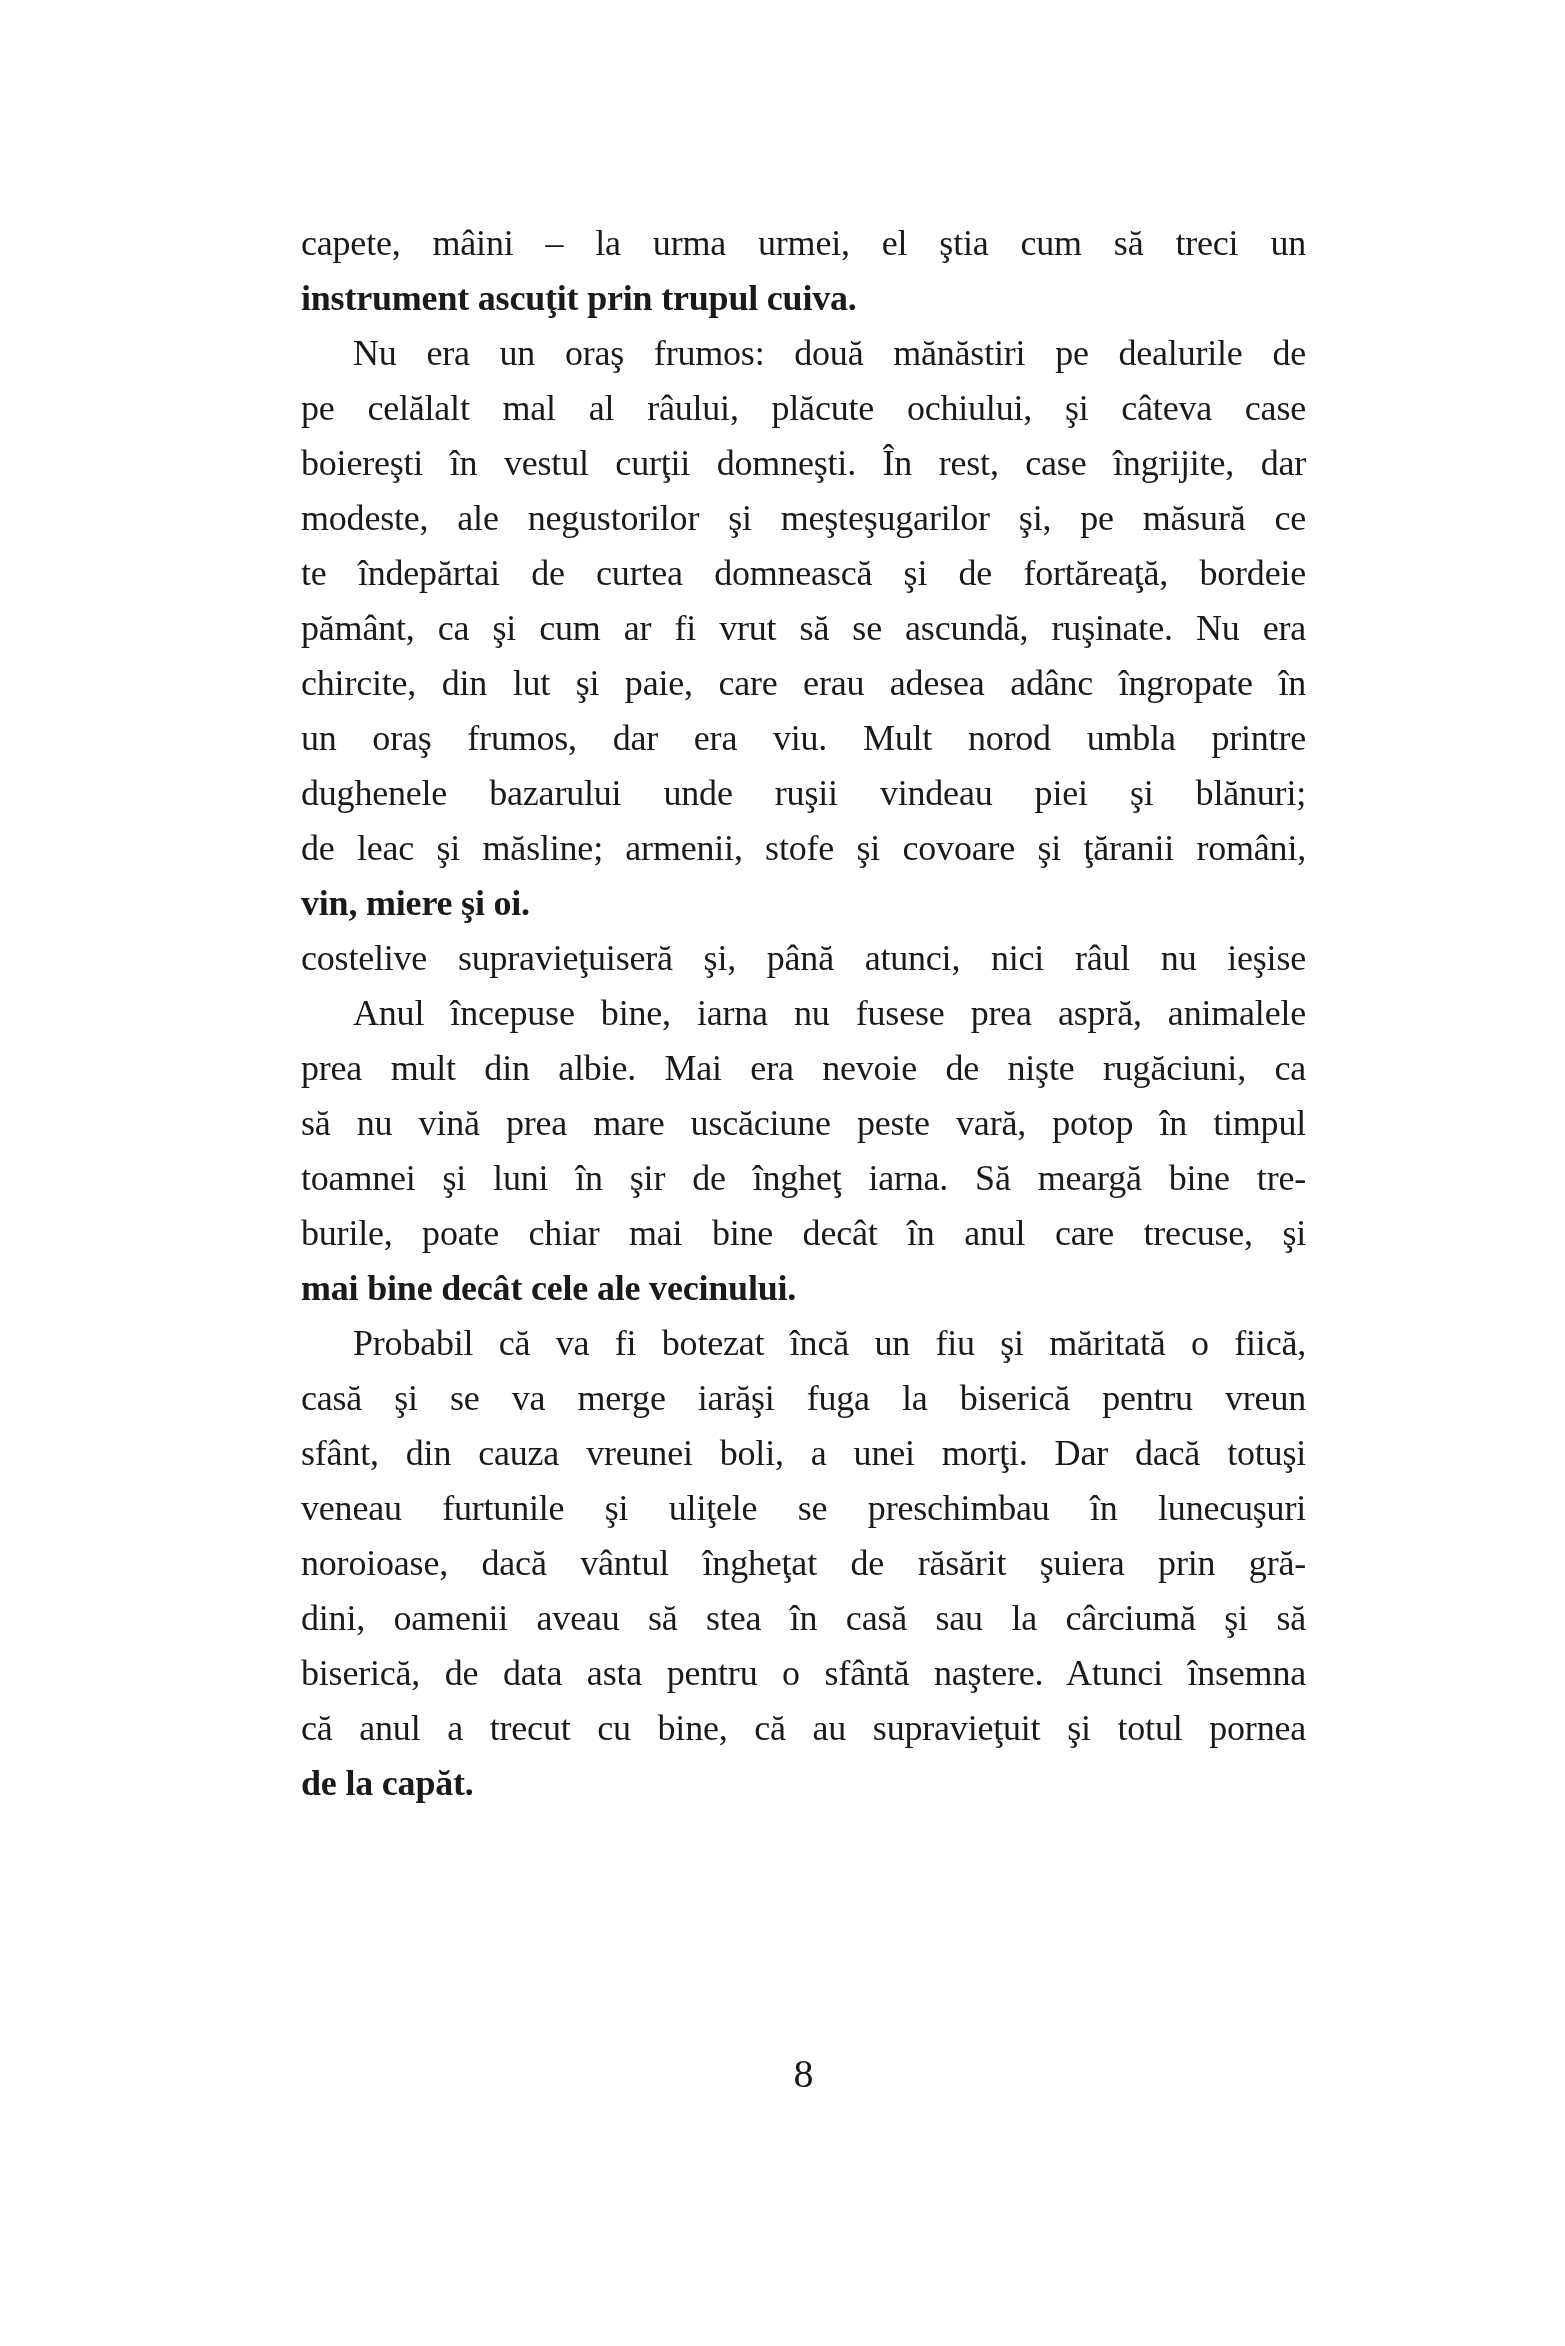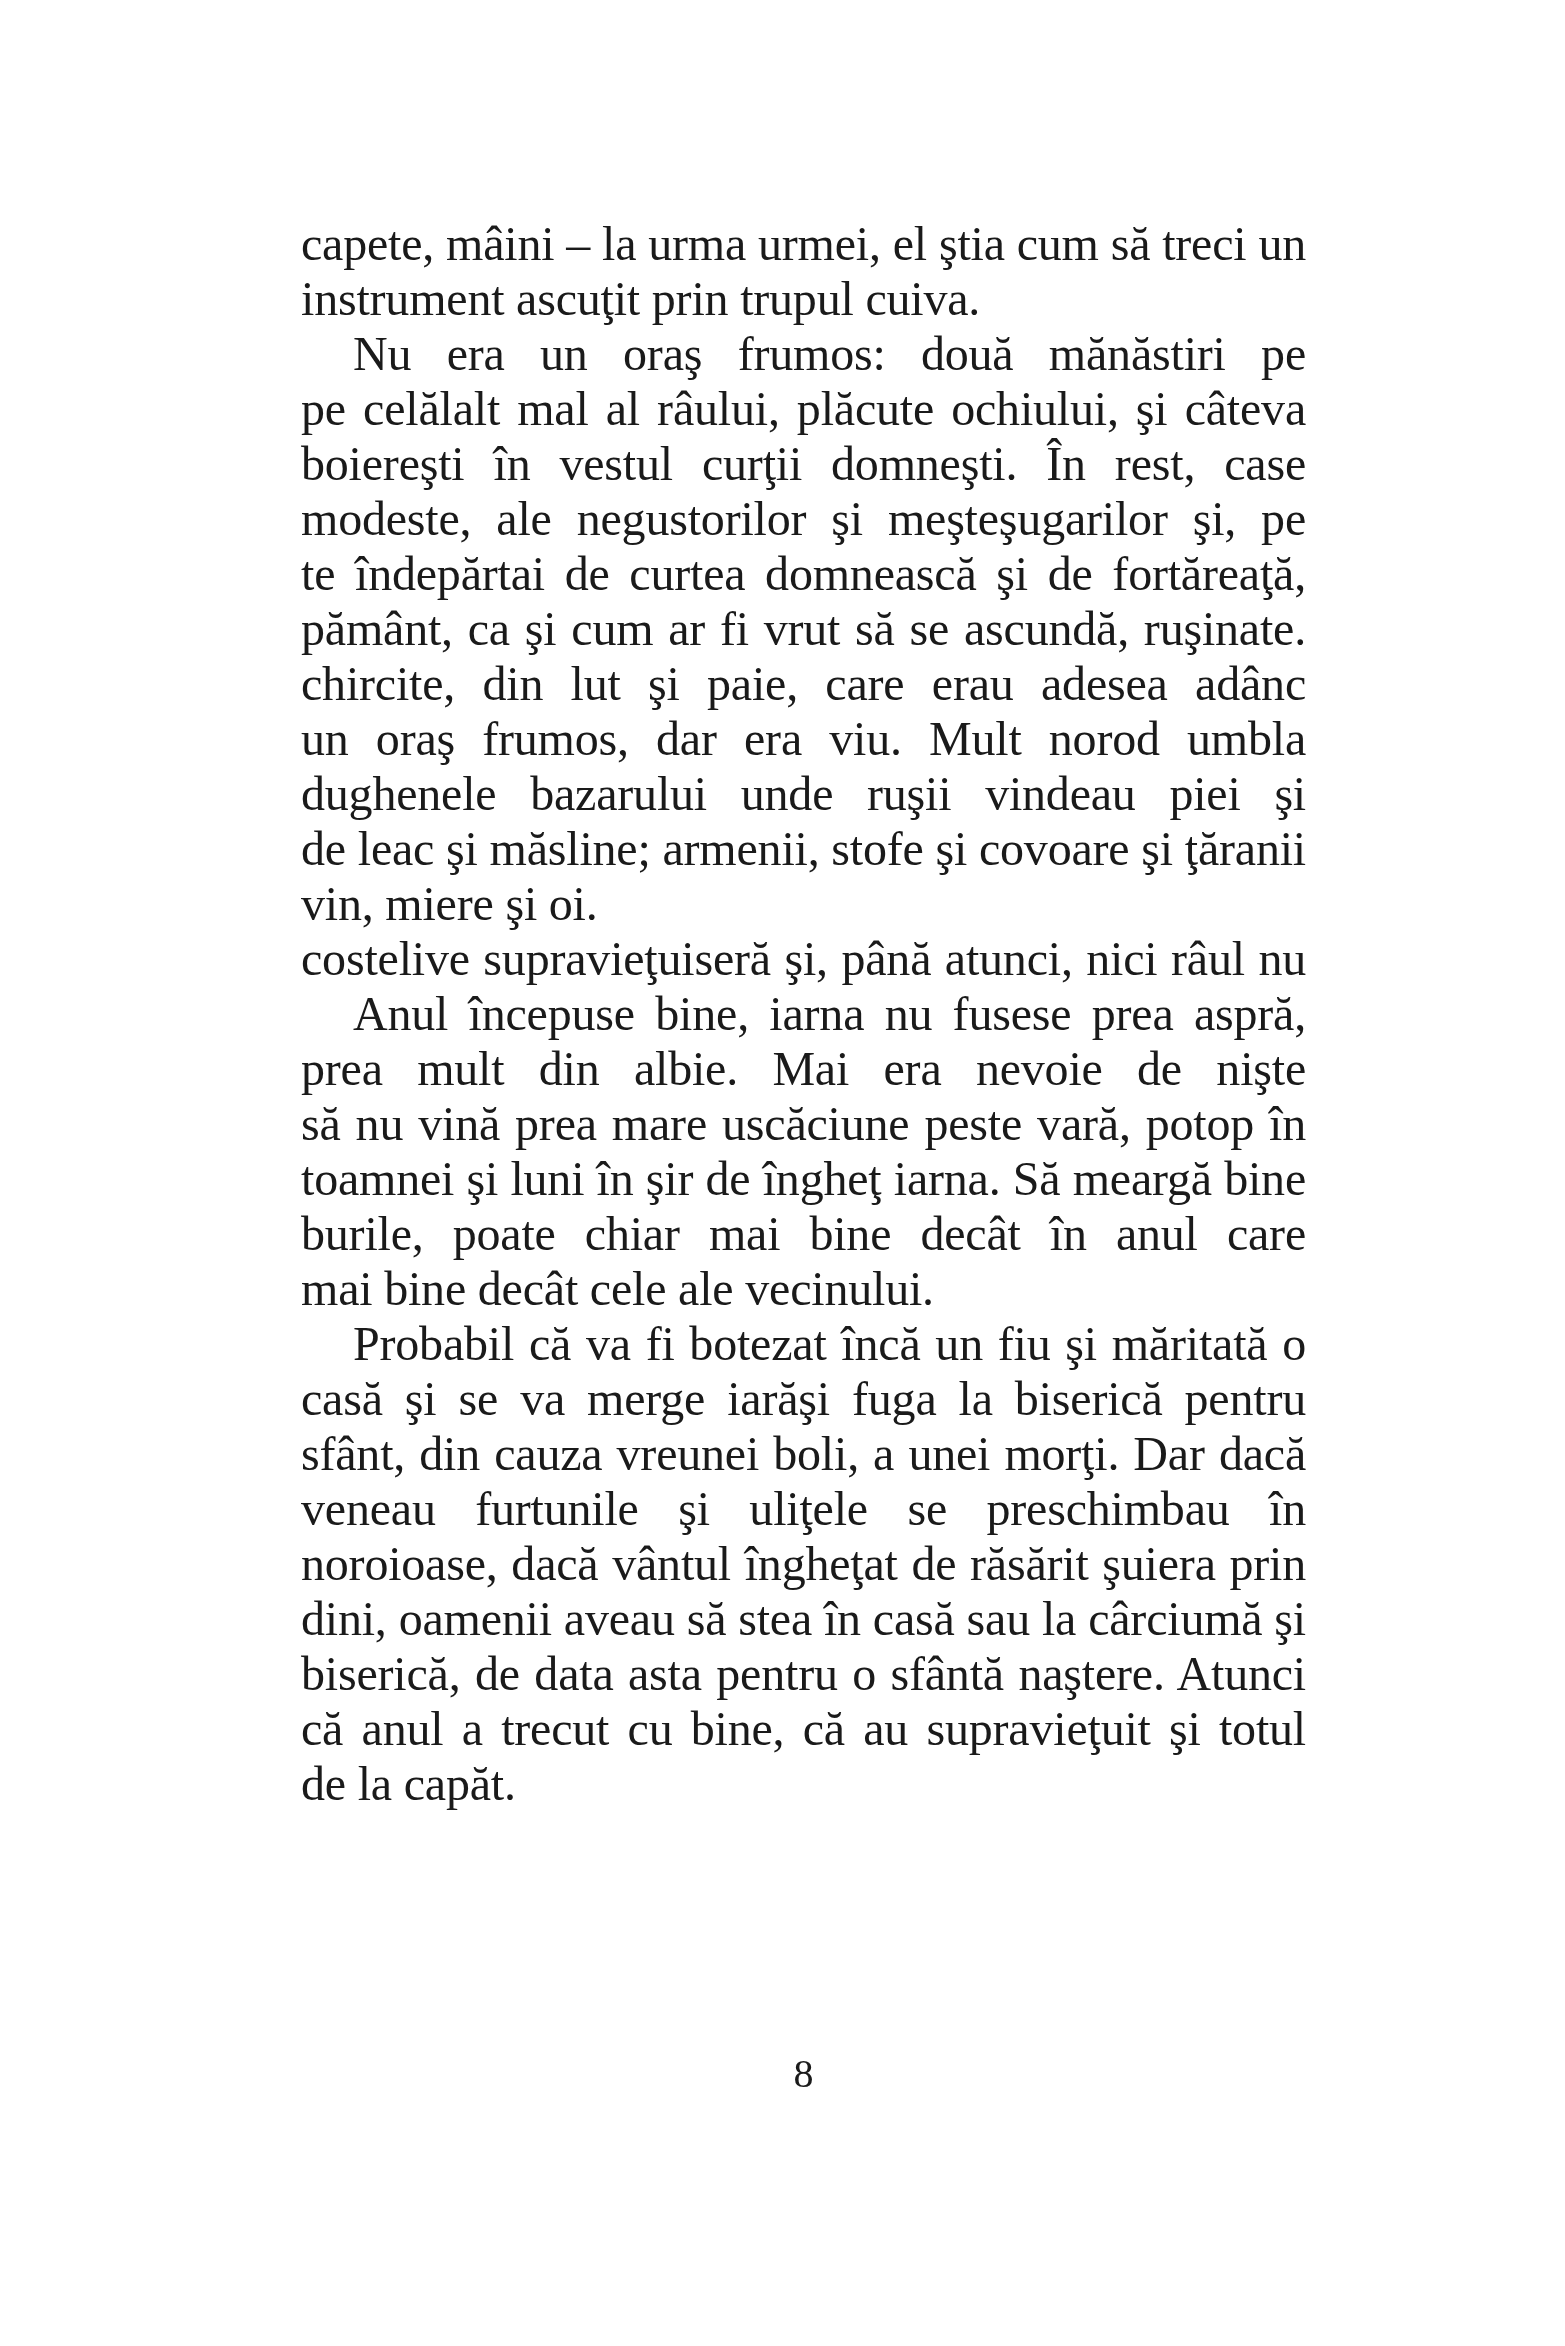--- a/index.html
+++ b/index.html
@@ -16,34 +16,35 @@
     font-family: "Liberation Serif", serif;
     color: #1a1a1a;
   }
   .text-block {
     position: absolute;
     left: 301px;
     top: 216px;
     width: 1005px;
   }
   .line {
-    font-size: 48px;
+    font-size: 36px;
     line-height: 55px;
     height: 55px;
     letter-spacing: -0.2px;
     text-align: justify;
     text-align-last: justify;
     overflow: hidden;
     white-space: nowrap;
   }
   
   .line.just { white-space: normal; }
   .line.last {
     text-align-last: left;
     white-space: normal;
+    font-weight: bold;
   }
   .line.indent {
     text-indent: 52px;
   }
   .folio {
     position: absolute;
     left: 301px;
     top: 2052px;
     width: 1005px;
     text-align: center;

